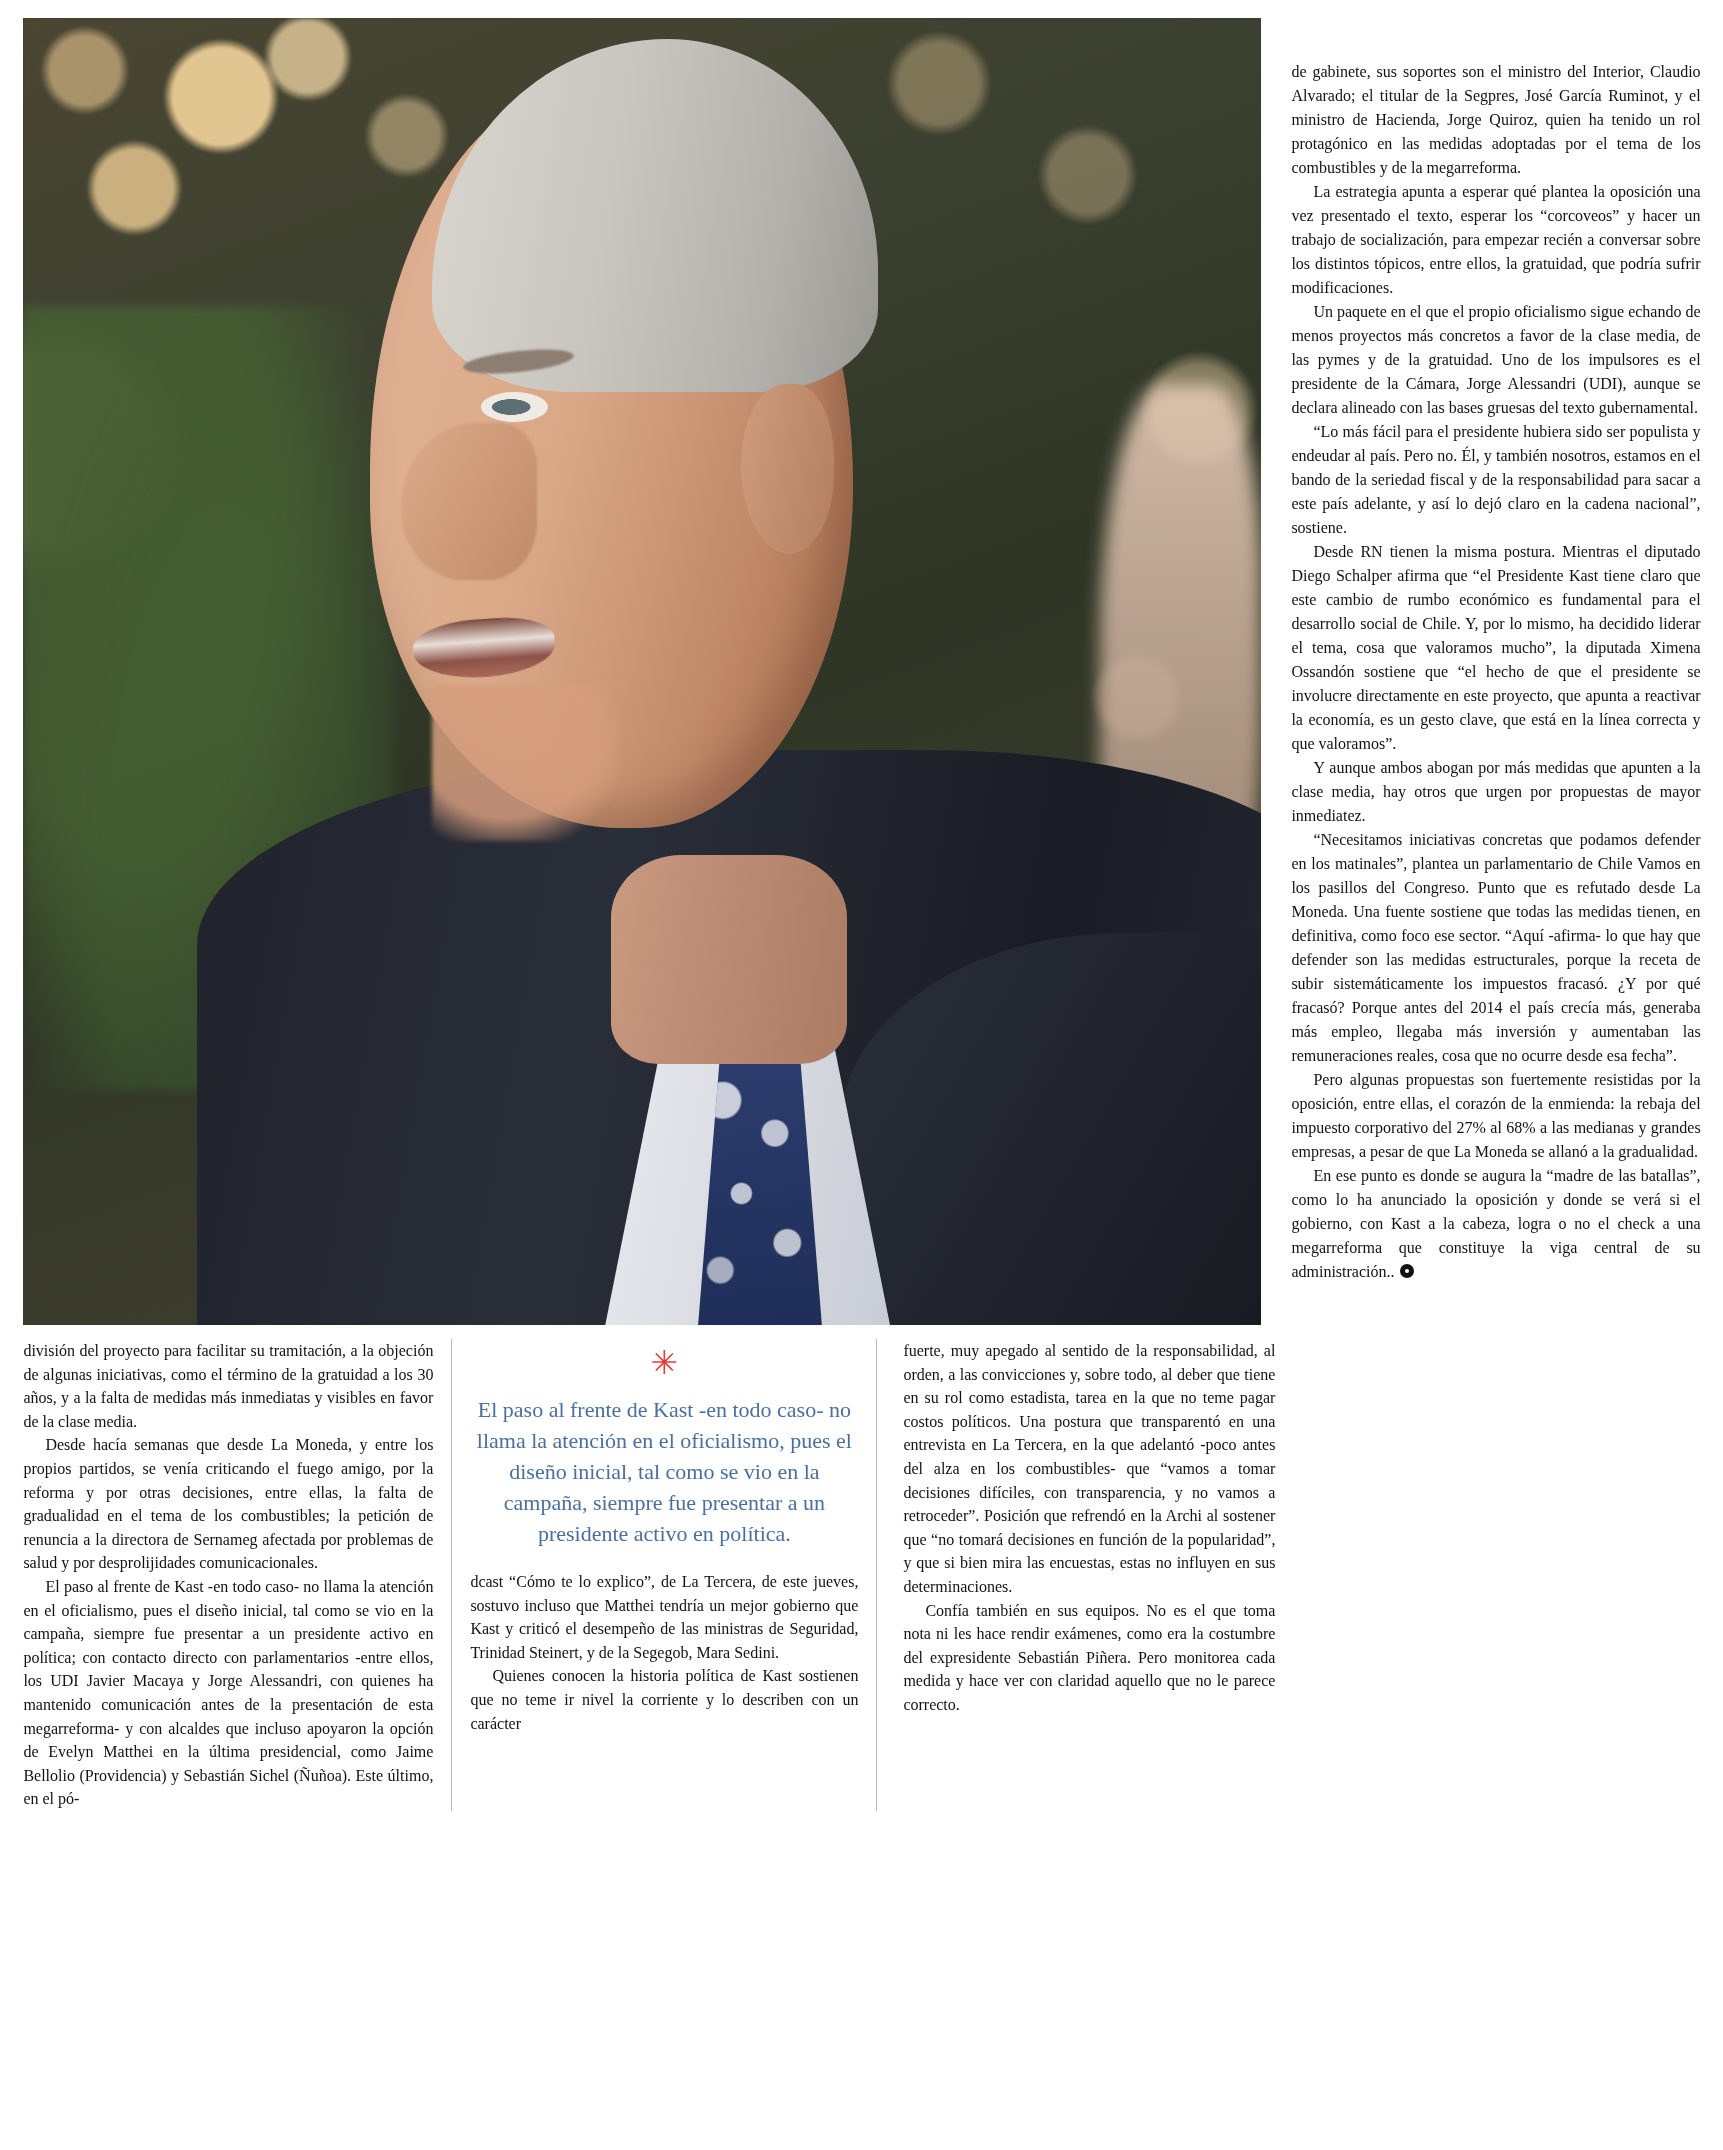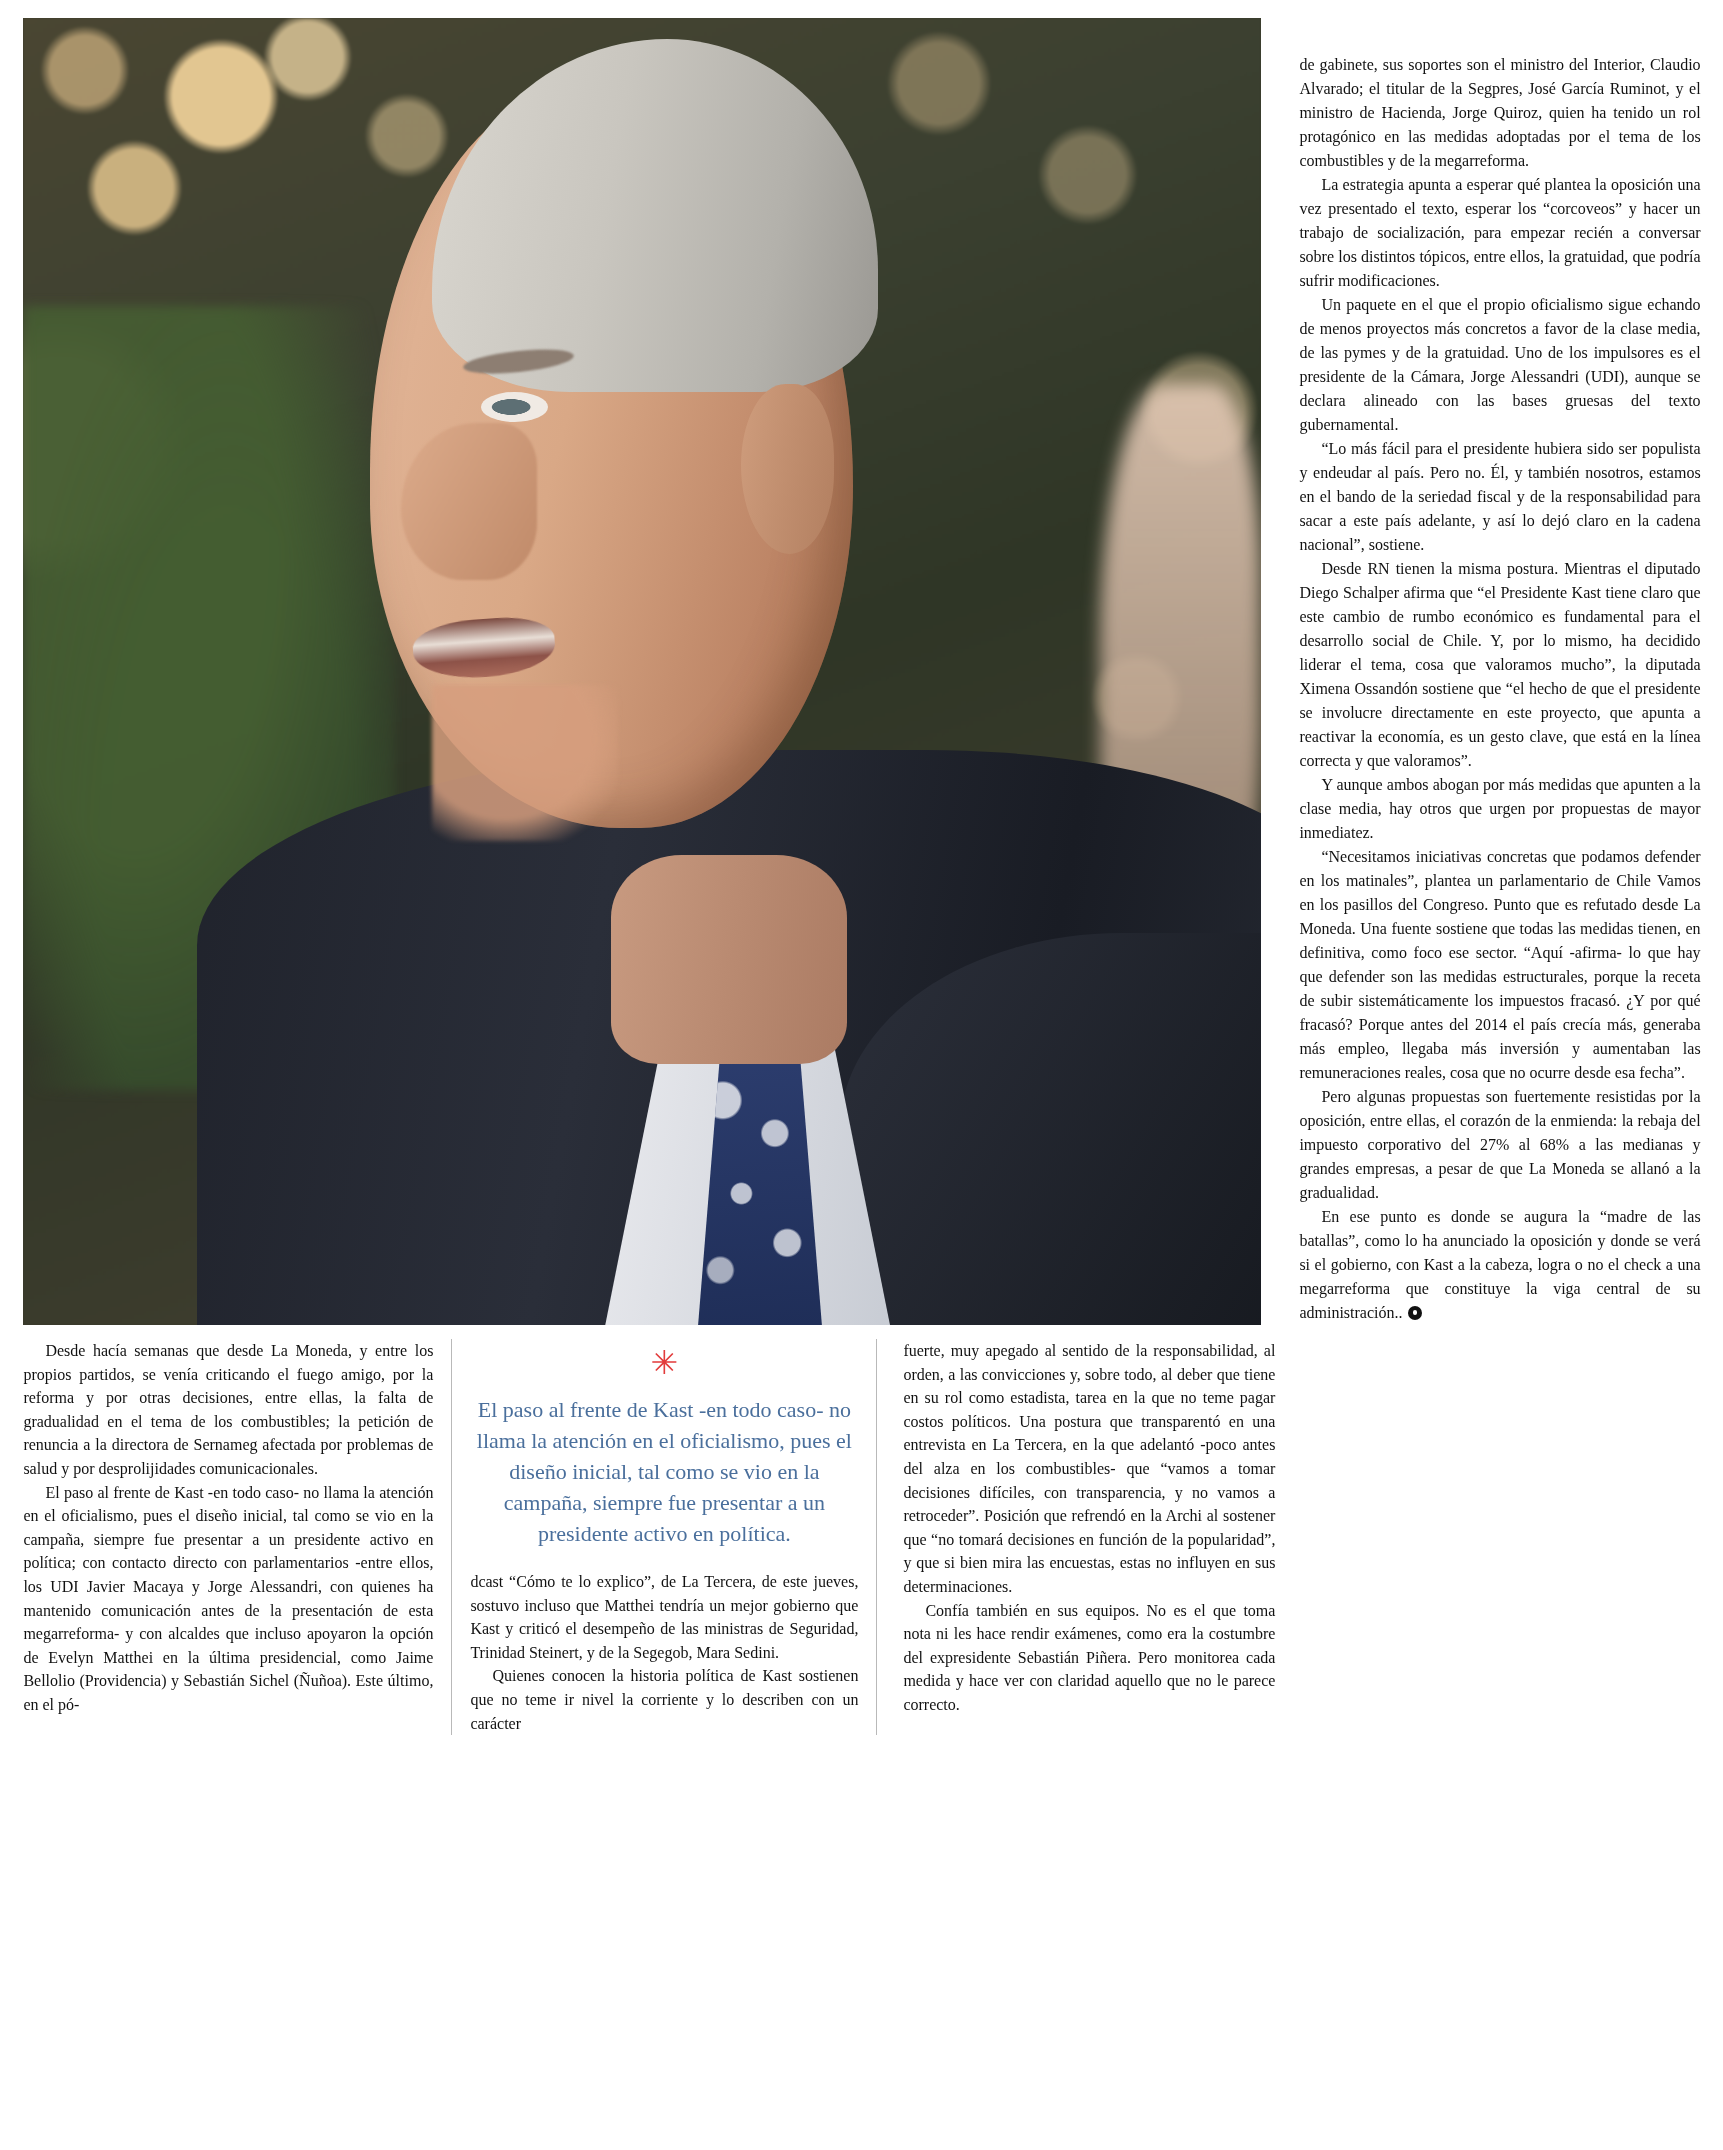--- a/index.html
+++ b/index.html
@@ -18,22 +18,22 @@
     position: relative;
     width: 1724px;
     height: 2151px;
     box-sizing: border-box;
     padding: 18px 23.4px 21px 23.4px;
   }
 
   
   .top-region {
     display: flex;
-    align-items: flex-end;
-    gap: 16px;
+    align-items: center;
+    gap: 8px;
   }
   .photo-block {
     width: 1238px;
     flex: 0 0 1238px;
   }
   .photo {
     position: relative;
     width: 1238px;
     height: 1307px;
     overflow: hidden;
@@ -319,20 +319,21 @@
       <p>“Necesitamos iniciativas concretas que podamos defender en los matinales”, plantea un parlamentario de Chile Vamos en los pasillos del Congreso. Punto que es refutado desde La Moneda. Una fuente sostiene que todas las medidas tienen, en definitiva, como foco ese sector. “Aquí -afirma- lo que hay que defender son las medidas estructurales, porque la receta de subir sistemáticamente los impuestos fracasó. ¿Y por qué fracasó? Porque antes del 2014 el país crecía más, generaba más empleo, llegaba más inversión y aumentaban las remuneraciones reales, cosa que no ocurre desde esa fecha”.</p>
       <p>Pero algunas propuestas son fuertemente resistidas por la oposición, entre ellas, el corazón de la enmienda: la rebaja del impuesto corporativo del 27% al 68% a las medianas y grandes empresas, a pesar de que La Moneda se allanó a la gradualidad.</p>
       <p><span>En ese punto es donde se augura la “madre de las batallas”, como lo ha anunciado la oposición y donde se verá si el gobierno, con Kast a la cabeza, logra o no el check a una megarreforma que constituye la viga central de su administración..</span><span class="endmark"></span></p>
     </div>
 
   </div>
 
   <div class="bottom-region">
 
     <div class="col col-1">
+      <p class="first">división del proyecto para facilitar su tramitación, a la objeción de algunas iniciativas, como el término de la gratuidad a los 30 años, y a la falta de medidas más inmediatas y visibles en favor de la clase media.</p>
       <p>Desde hacía semanas que desde La Moneda, y entre los propios partidos, se venía criticando el fuego amigo, por la reforma y por otras decisiones, entre ellas, la falta de gradualidad en el tema de los combustibles; la petición de renuncia a la directora de Sernameg afectada por problemas de salud y por desprolijidades comunicacionales.</p>
       <p>El paso al frente de Kast -en todo caso- no llama la atención en el oficialismo, pues el diseño inicial, tal como se vio en la campaña, siempre fue presentar a un presidente activo en política; con contacto directo con parlamentarios -entre ellos, los UDI Javier Macaya y Jorge Alessandri, con quienes ha mantenido comunicación antes de la presentación de esta megarreforma- y con alcaldes que incluso apoyaron la opción de Evelyn Matthei en la última presidencial, como Jaime Bellolio (Providencia) y Sebastián Sichel (Ñuñoa). Este último, en el pó-</p>
     </div>
 
     <div class="col col-2">
       <div class="pullquote">
         <div class="asterisk">✳</div>
         <div class="pullquote-text">El paso al frente de Kast -en todo caso- no llama la atención en el oficialismo, pues el diseño inicial, tal como se vio en la campaña, siempre fue presentar a un presidente activo en política.</div>
       </div>
       <p class="first">dcast “Cómo te lo explico”, de La Tercera, de este jueves, sostuvo incluso que Matthei tendría un mejor gobierno que Kast y criticó el desempeño de las ministras de Seguridad, Trinidad Steinert, y de la Segegob, Mara Sedini.</p>

